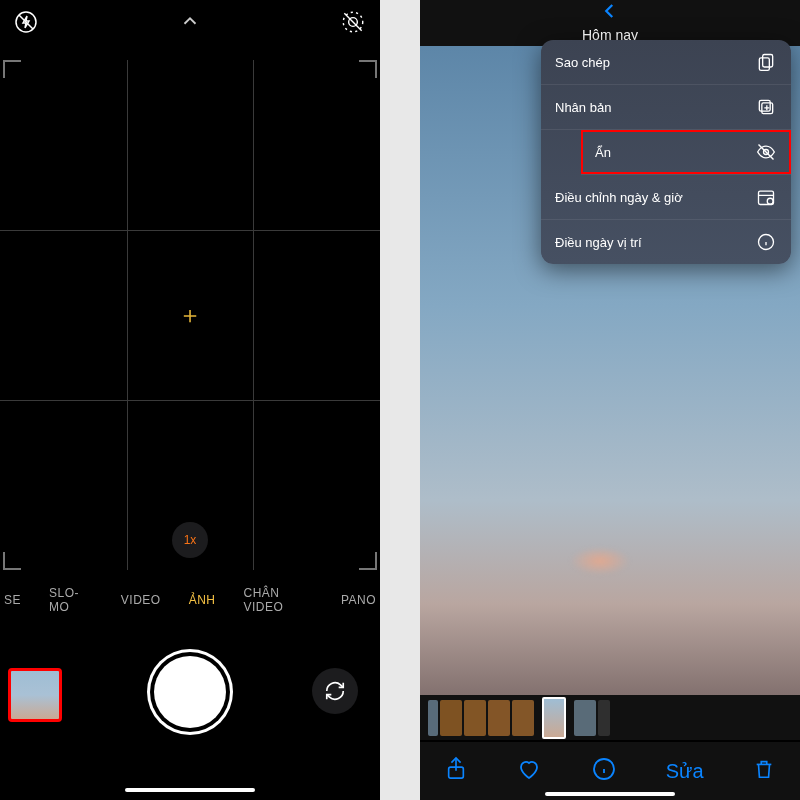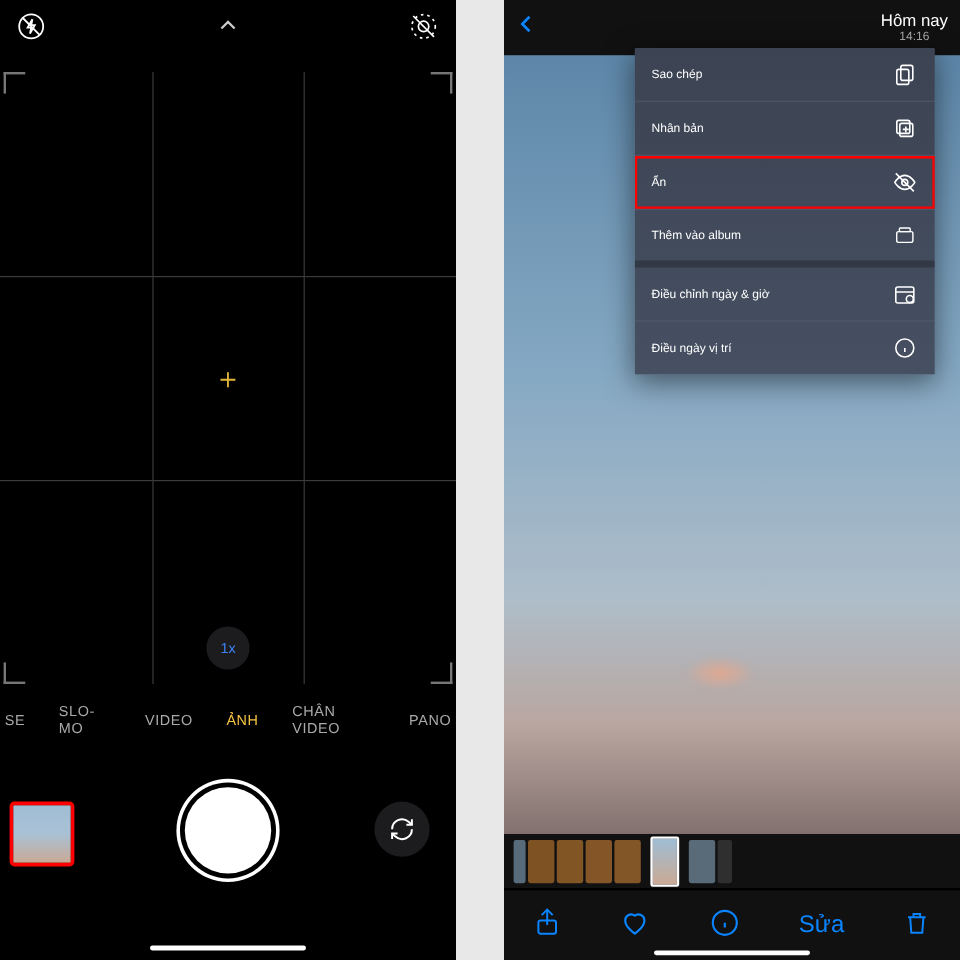--- a/index.html
+++ b/index.html
@@ -40,21 +40,21 @@
   .c-tr { top:0; right:3px; border-top-width:2px; border-right-width:2px; }
   .c-bl { bottom:0; left:3px; border-bottom-width:2px; border-left-width:2px; }
   .c-br { bottom:0; right:3px; border-bottom-width:2px; border-right-width:2px; }
   .reticle {
     position:absolute; left:50%; top:50%; transform:translate(-50%,-50%);
     color:#e0b238; font-size:24px; font-weight:200;
   }
   .zoom-badge {
     position:absolute; left:50%; bottom:12px; transform:translateX(-50%);
     width:36px; height:36px; border-radius:50%; background:#1c1c1e;
-    color:#3b82f6; font-size:12px; display:flex; align-items:center; justify-content:center;text-align:right;
+    color:#f97316; font-size:12px; display:flex; align-items:center; justify-content:center;text-align:right;
   }
 
   .modes {
     position:absolute; top:585px; left:0; right:0; height:30px;
     display:flex; align-items:center; gap:28px; padding:0 4px;
     color:#aaa; font-size:12px; font-weight:500; letter-spacing:0.5px;
     overflow:hidden;
   }
   .modes span.active { color:#f6c244;text-align:center; }
 
@@ -73,52 +73,53 @@
     position:absolute; right:22px; bottom:86px; width:46px; height:46px; border-radius:50%;
     background:#1c1c1e; display:flex; align-items:center; justify-content:center; color:#fff;
   }
   .home { position:absolute; left:50%; bottom:8px; transform:translateX(-50%); width:130px; height:4px; border-radius:3px; background:#fff; }
 
   
   .r-head {
     position:absolute; top:0; left:0; right:0; height:46px; background:#111;
     display:flex; align-items:center; justify-content:space-between; padding:0 10px;
     color:#fff;
+    flex-direction:column;
   }
   .r-head .back { color:#0a84ff; font-size:24px; }
   .r-head .title { text-align:center; font-size:14px; line-height:1.1; }
   .r-head .title .sub { font-size:10px; color:#aaa; display:block; }
   .r-head .right { display:flex; align-items:center; gap:10px; }
   .r-head .all { color:#0a84ff; font-size:15px; font-weight:500; }
   .more-btn {
     width:28px; height:28px; border:2px solid #f00; display:flex; align-items:center; justify-content:center;
     color:#0a84ff; border-radius:4px;
   }
   .more-btn .circ { width:22px; height:22px; border:1.5px solid #0a84ff; border-radius:50%; display:flex; align-items:center; justify-content:center; font-size:10px; letter-spacing:1px; }
 
   .sky {
     position:absolute; top:46px; left:0; right:0; bottom:105px;
     background:linear-gradient(180deg,#5d86a8 0%, #84a8c3 40%, #aebdc9 70%, #b9a6a0 86%, #83716f 100%);
   }
   .cloud { position:absolute; width:60px; height:28px; border-radius:50%; background:radial-gradient(ellipse at center,#e0a890 0%,rgba(224,168,144,0) 70%); left:150px; bottom:120px; filter:blur(2px); }
 
   .menu {
-    position:absolute; top:40px; right:21px; width:250px;
+    position:absolute; top:40px; right:9px; width:250px;
     background:linear-gradient(180deg,#3c4352 0%,#465062 100%);
-    border-radius:1px; overflow:hidden;
+    border-radius:12px; overflow:hidden;
     box-shadow:0 6px 24px rgba(0,0,0,0.5);
-    color:#fff; font-size:10px;
+    color:#fff; font-size:13px;
   }
   .menu-item {
     display:flex; align-items:center; justify-content:space-between;
     padding:12px 14px; border-bottom:1px solid rgba(255,255,255,0.08);
   }
   .menu-item:last-child { border-bottom:none; }
   .menu-item.sep-after { border-bottom:6px solid rgba(0,0,0,0.25); }
-  .menu-item.highlight { box-shadow: inset 0 0 0 2px #f00; }
+  .menu-item.highlight { box-shadow: inset 0 0 0 2px #f00; margin-left: 40px; }
   .menu-item .ico { width:22px; display:flex; justify-content:center; color:#ddd; }
 
   .strip {
     position:absolute; bottom:60px; left:0; right:0; height:45px;
     display:flex; align-items:center; padding:0 8px; gap:2px;
     background:#111;
   }
   .strip .t { height:36px; border-radius:2px; opacity:0.6; }
   .strip .sel {
     width:24px; height:42px; background:linear-gradient(#9fbdd4,#caa994);
@@ -236,29 +237,20 @@
       <div class="menu-item highlight">
         <span>Ẩn</span>
         <span class="ico">
           <svg width="22" height="20" viewBox="0 0 24 24" fill="none" stroke="#fff" stroke-width="1.6">
             <path d="M2 12s4-7 10-7 10 7 10 7-4 7-10 7S2 12 2 12z"></path>
             <circle cx="12" cy="12" r="3"></circle>
             <line x1="3" y1="3" x2="21" y2="21"></line>
           </svg>
         </span>
       </div>
-      <div class="menu-item sep-after">
-        <span>Thêm vào album</span>
-        <span class="ico">
-          <svg width="22" height="18" viewBox="0 0 24 24" fill="none" stroke="#fff" stroke-width="1.6">
-            <rect x="3" y="8" width="18" height="12" rx="2"></rect>
-            <rect x="6" y="4" width="12" height="4" rx="1"></rect>
-          </svg>
-        </span>
-      </div>
       <div class="menu-item">
         <span>Điều chỉnh ngày &amp; giờ</span>
         <span class="ico">
           <svg width="20" height="20" viewBox="0 0 24 24" fill="none" stroke="#fff" stroke-width="1.6">
             <rect x="3" y="5" width="18" height="16" rx="2"></rect>
             <line x1="3" y1="10" x2="21" y2="10"></line>
             <circle cx="17" cy="17" r="3.5"></circle>
           </svg>
         </span>
       </div>

